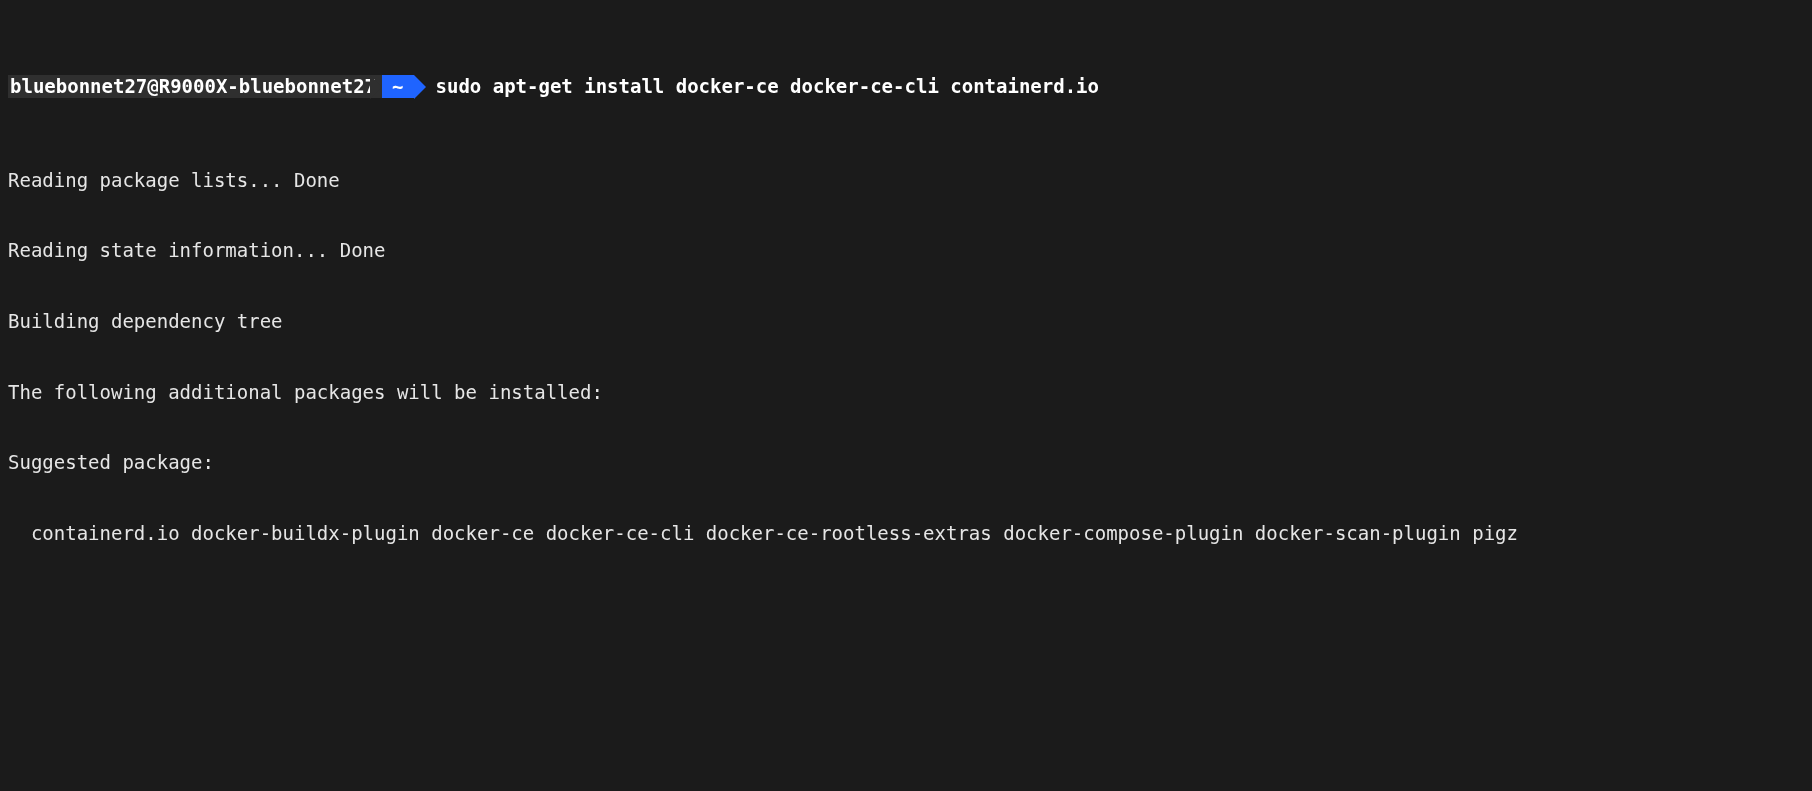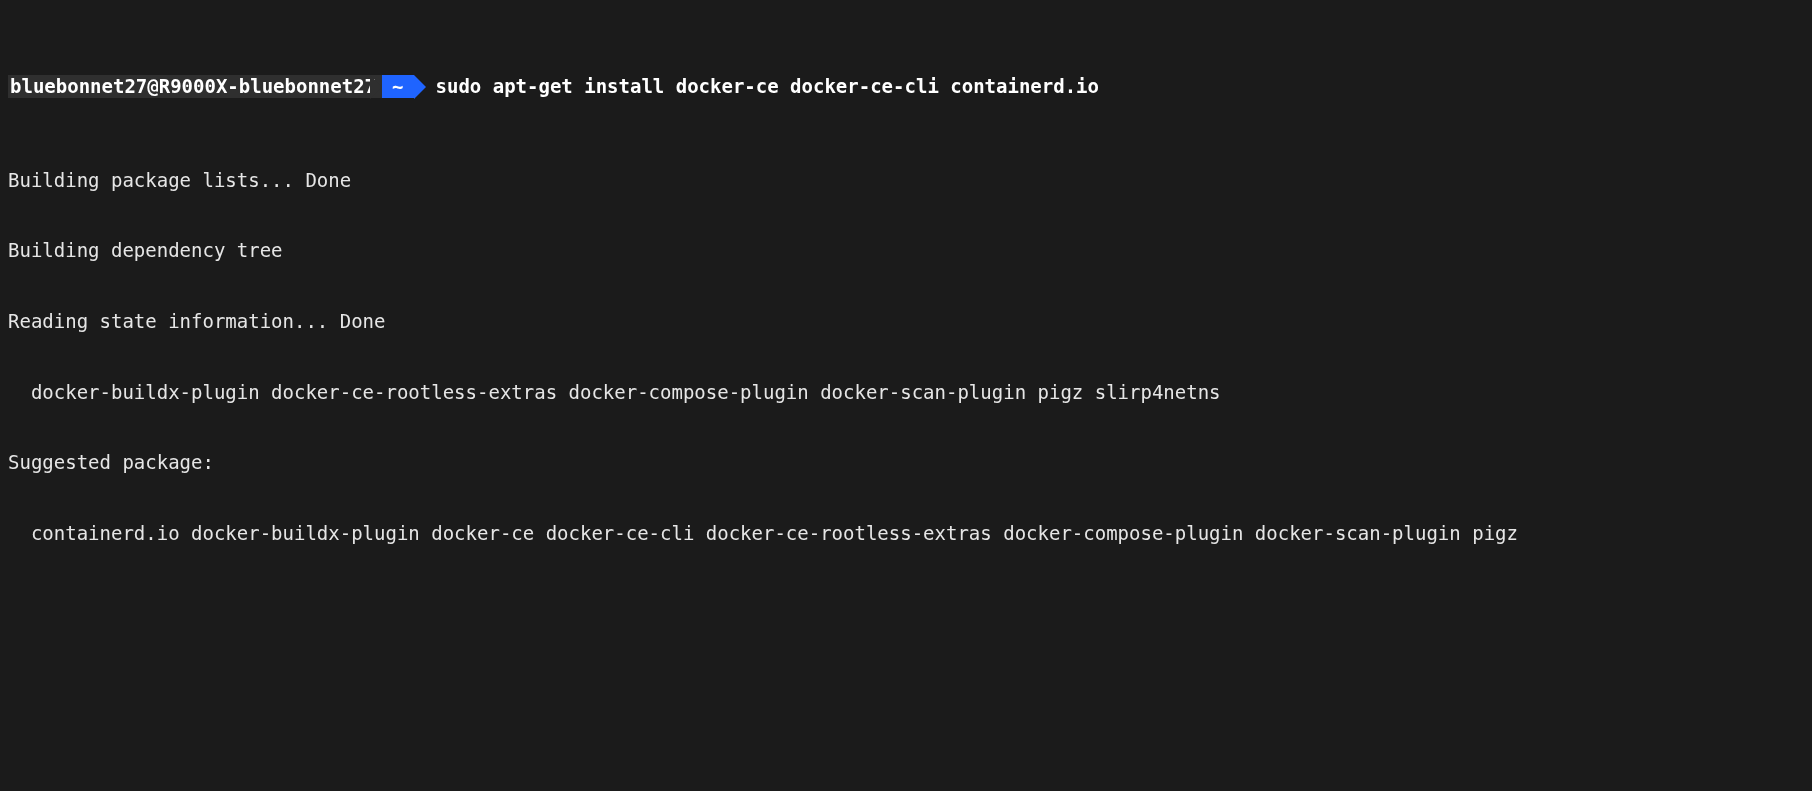--- a/index.html
+++ b/index.html
@@ -68,24 +68,24 @@
 <body>
 
 <div class="terminal">
 
   <div class="prompt-line">
     <span class="prompt-userhost">bluebonnet27@R9000X-bluebonnet27</span>
     <span class="prompt-sep">~</span>
     <span class="prompt-cmd">sudo apt-get install docker-ce docker-ce-cli containerd.io</span>
   </div>
 
-  <div class="line">Building package lists... Done</div>
+  <div class="line">Reading package lists... Done</div>
+  <div class="line">Reading state information... Done</div>
   <div class="line">Building dependency tree</div>
-  <div class="line">Reading state information... Done</div>
-  <div class="line">  docker-buildx-plugin docker-ce-rootless-extras docker-compose-plugin docker-scan-plugin pigz slirp4netns</div>
+  <div class="line">The following additional packages will be installed:</div>
   <div class="line">Suggested package:</div>
   <div class="line">  containerd.io docker-buildx-plugin docker-ce docker-ce-cli docker-ce-rootless-extras docker-compose-plugin docker-scan-plugin pigz</div>
   
   
   
   
   
   
   
   

